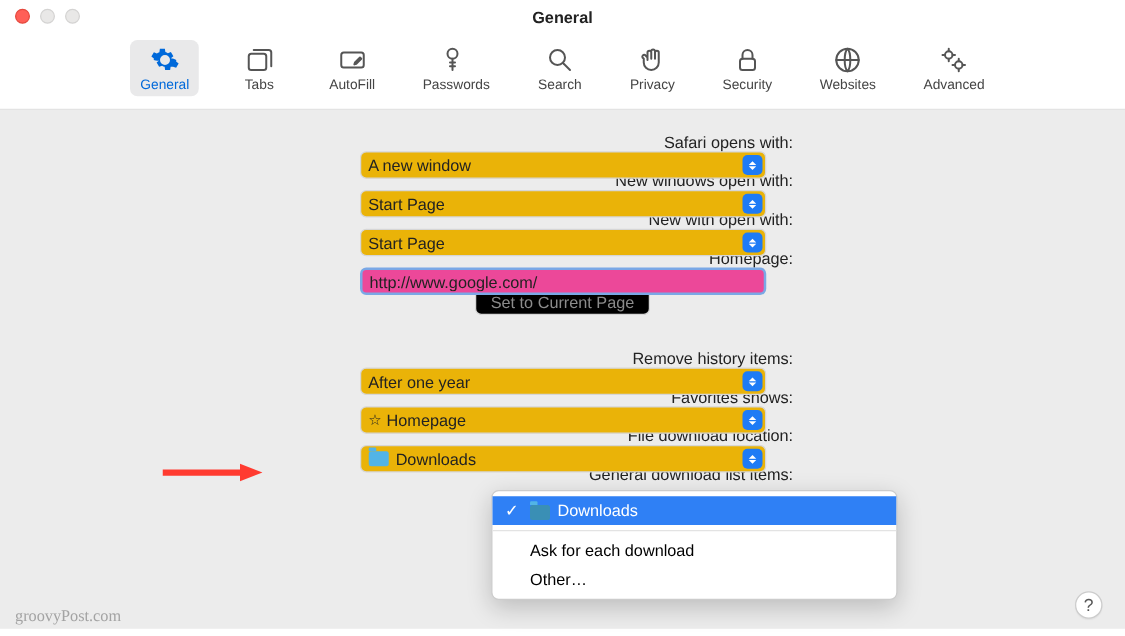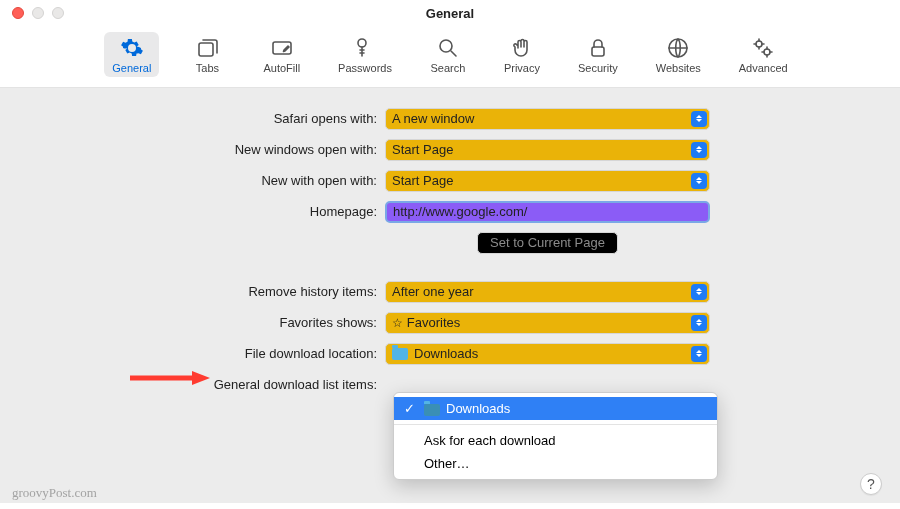--- a/index.html
+++ b/index.html
@@ -13,28 +13,28 @@
     .wintitle { position:absolute; left:0; right:0; text-align:center; font-size:13px; font-weight:600; color:#222; pointer-events:none; }
     .toolbar { display:flex; justify-content:center; gap:22px; padding:6px 0 10px; border-bottom:1px solid #e3e3e3; }
     .tool-item { display:flex; flex-direction:column; align-items:center; gap:2px; font-size:11px; color:#444; padding:4px 8px 3px; border-radius:6px; cursor:pointer; min-width:52px; }
     .tool-item.active { background:#e9e9ea; color:#0069da; }
     .tool-item.active .icn path, .tool-item.active .icn rect, .tool-item.active .icn circle { stroke:#0069da; }
     .tool-item.active .icn.gearfill path { fill:#0069da; stroke:none;}
     .icn { width:24px; height:24px; }
     .icn path, .icn rect, .icn circle, .icn line { stroke:#555; stroke-width:1.6; fill:none; stroke-linecap:round; stroke-linejoin:round; }
 
     .content { background:#ececec; width:100%; height:calc(509px - 26px - 68px); padding-top:18px; overflow:hidden; }
-    .row { display:flex; align-items:center; margin-bottom:6px; height:25px; }
+    .row { display:flex; align-items:center; margin-bottom:6px; height:25px;flex-direction:column; }
     .label { width:385px; text-align:right; padding-right:8px; font-size:13px; color:#222; }
     .control { width:325px; }
     .select, .textin { width:100%; height:22px; background:#eab308; border:1px solid #d6d6d6; border-radius:5px; font-size:13px; display:flex; align-items:center; padding:0 6px; position:relative; color:#222; }
     .select .chev { position:absolute; right:2px; top:2px; bottom:2px; width:16px; background:#1e7bf5; border-radius:4px; display:flex; flex-direction:column; align-items:center; justify-content:center; gap:0px; }
     .select .chev::before { content:""; border-left:3px solid transparent; border-right:3px solid transparent; border-bottom:3px solid #fff; margin-bottom:1px;}
     .select .chev::after { content:""; border-left:3px solid transparent; border-right:3px solid transparent; border-top:3px solid #fff; }
-    .textin { border:2.5px solid #7aa8e6; background:#8b5cf6; font-family:inherit; }
+    .textin { border:2.5px solid #7aa8e6; background:#ec4899; font-family:inherit; }
     .btn { display:inline-flex; align-items:center; justify-content:center; height:22px; padding:0 12px; background:#000000; border:1px solid #d6d6d6; border-radius:5px; font-size:13px; color:#8b8b8b; }
     .spacer18 { height:18px; }
     .star { margin-right:4px; font-size:12px; }
     .folder-ic { display:inline-block; width:16px; height:12px; background:#52b4e6; border-radius:2px; position:relative; margin-right:6px; vertical-align:middle; }
     .folder-ic::before { content:""; position:absolute; top:-3px; left:0; width:6px; height:3px; background:#52b4e6; border-radius:1px 1px 0 0; }
 
     .dropdown-open { position:absolute; left:393px; top:392px; width:325px; background:#fff; border:1px solid #ccc; border-radius:6px; box-shadow:0 6px 20px rgba(0,0,0,0.2); padding:4px 0; z-index:10; }
     .dd-item { font-size:13px; padding:4px 10px 4px 30px; position:relative; cursor:pointer; }
     .dd-item.selected { background:#2f80f5; color:#fff; }
     .dd-item.selected::before { content:"✓"; position:absolute; left:10px; }
@@ -179,21 +179,21 @@
           <span class="chev"></span>
         </div>
       </div>
   </div>
 
   <div class="row">
     <div class="label">Favorites shows:</div>
     <div class="control">
         <div class="select">
           <span class="star">☆</span>
-          <span>Favorites</span>
+          <span>Homepage</span>
           <span class="chev"></span>
         </div>
       </div>
   </div>
 
   <div class="row">
     <div class="label">File download location:</div>
     <div class="control">
         <div class="select">
           <span class="folder-ic"></span>

